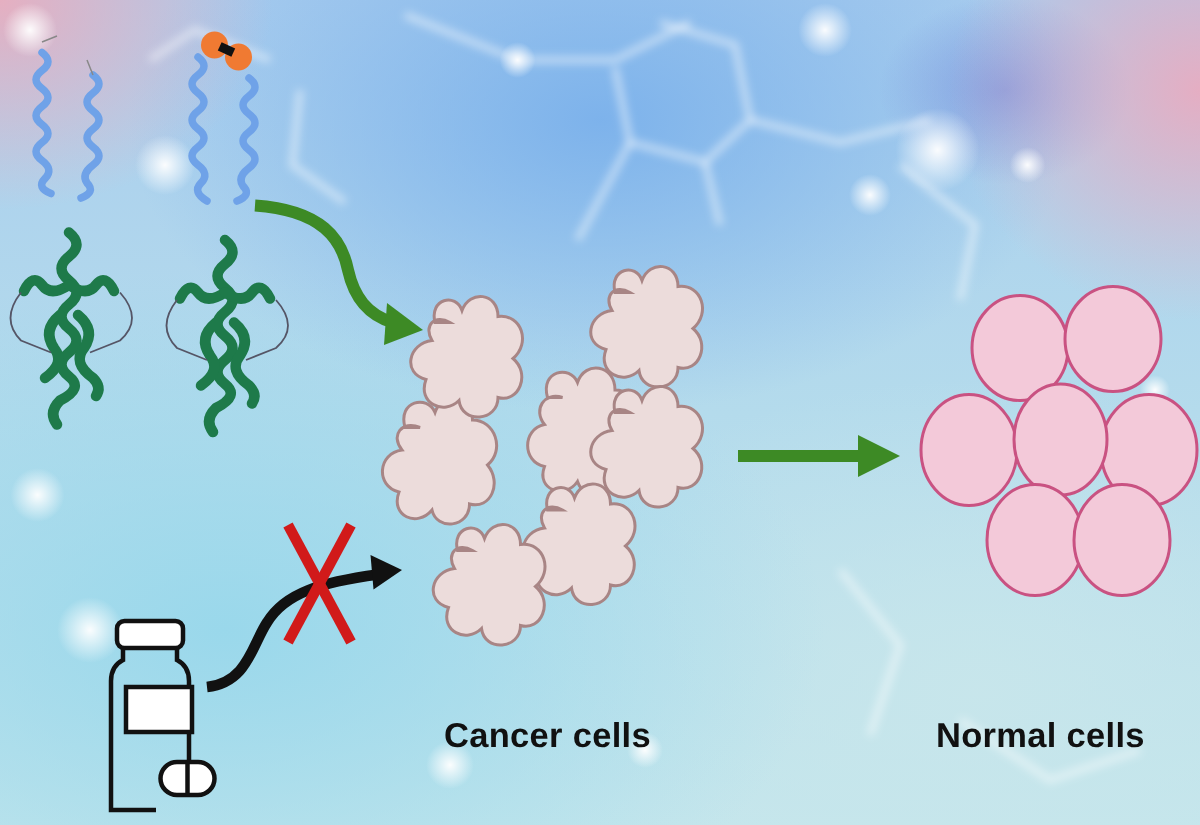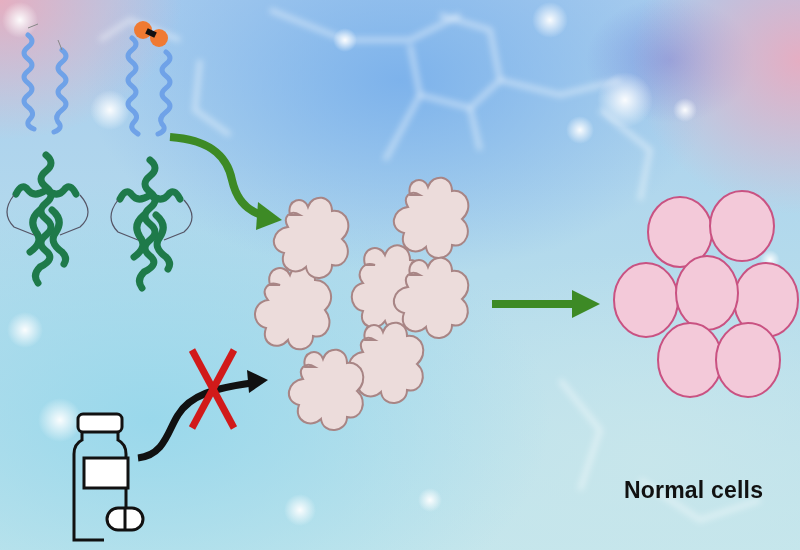--- a/index.html
+++ b/index.html
@@ -136,14 +136,15 @@
   <g>
     <path d="M138 458 C 165 455, 168 430, 178 415 C 190 395, 215 388, 252 383" stroke="#111" stroke-width="7" fill="none"></path>
     <polygon points="247,370 268,380 249,393" fill="#111"></polygon>
   </g>
   <g stroke="#d11a1a" stroke-width="7" fill="none">
     <line x1="192" y1="350" x2="234" y2="428"></line>
     <line x1="234" y1="350" x2="192" y2="428"></line>
   </g>
 </svg>
 
+<div class="label" style="left:296px;top:477px;">Cancer cells</div>
 <div class="label" style="left:624px;top:477px;text-align:right;">Normal cells</div>
 </div>
 
 </body></html>

